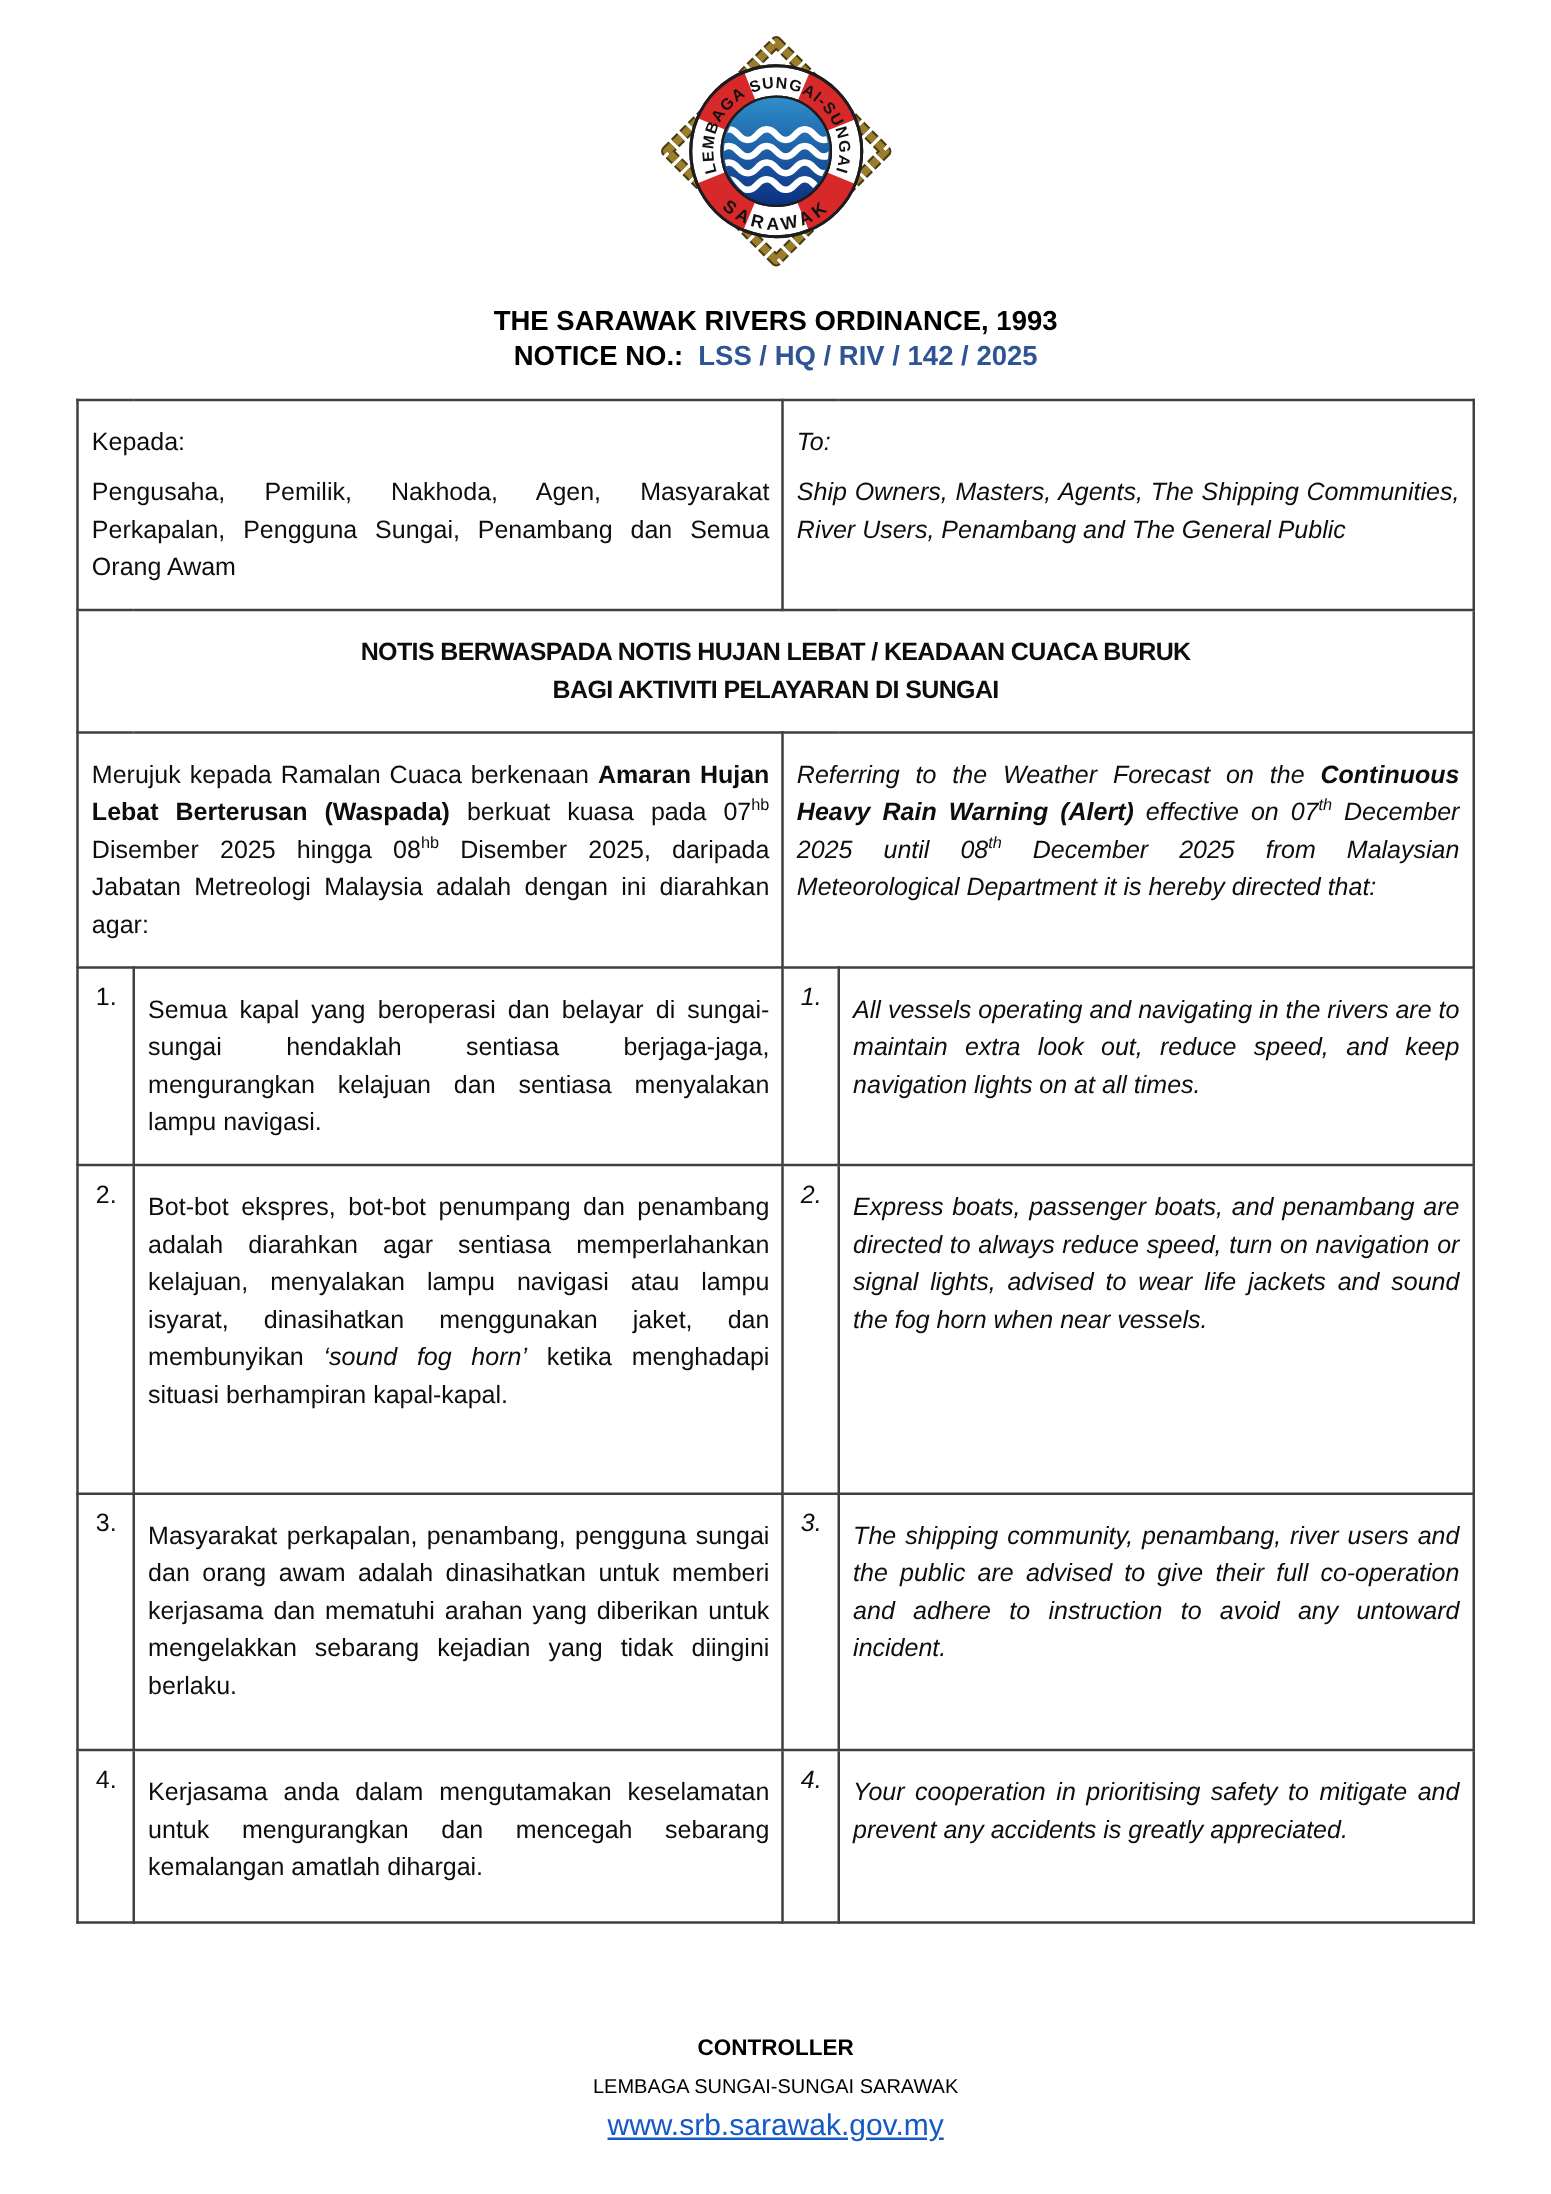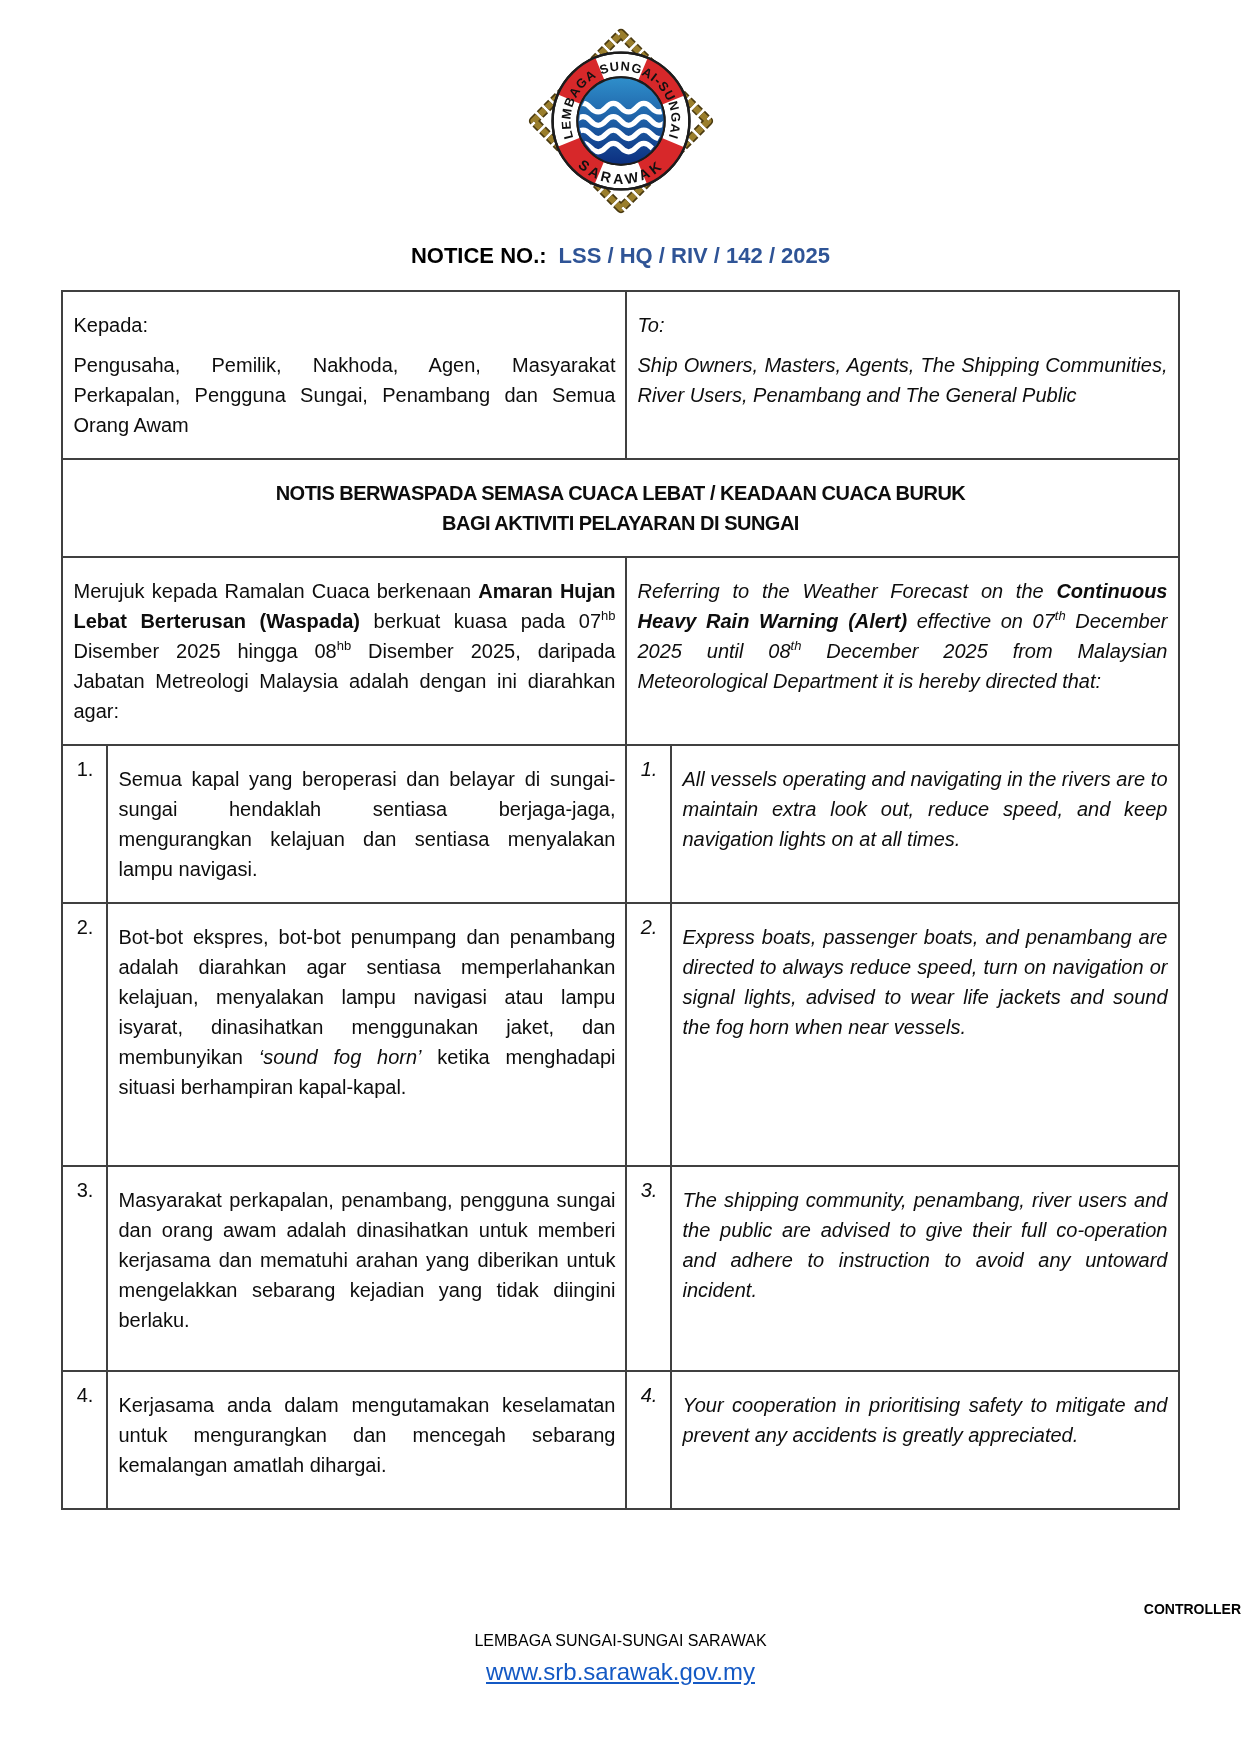--- a/index.html
+++ b/index.html
@@ -31,21 +31,21 @@
   tr.r-intro td{height:171px;}
   tr.r-i1 td{height:147px;}
   tr.r-i2 td{height:263px;}
   tr.r-i3 td{height:205px;}
   tr.r-i4 td{height:138px;}
   .heading-cell{
     text-align:center;font-weight:bold;font-size:30px;line-height:40px;
     letter-spacing:-0.5px;padding-top:10px;color:#000;
   }
   .footer{ text-align:center;margin-top:84px;line-height:31px; }
-  .footer .controller{font-weight:bold;font-size:14px;color:#000;text-align:right;}
+  .footer .controller{font-weight:bold;font-size:18px;color:#000;}
   .footer .org{font-size:16px;color:#000;}
   .footer .site{font-weight:normal;font-size:24px;text-decoration:underline;margin-top:22px;}
 </style>
 </head>
 <body>
 
 <div class="logo-wrap">
   <svg width="196" height="190" viewBox="0 0 200 200">
     <defs>
       <linearGradient id="seaGrad" x1="0" y1="0" x2="0" y2="1">
@@ -84,20 +84,21 @@
     <text font-family="Liberation Sans, sans-serif" font-size="13.5" font-weight="bold" letter-spacing="1" fill="#111">
       <textPath href="#arcTop" startOffset="50%" text-anchor="middle">LEMBAGA SUNGAI-SUNGAI</textPath>
     </text>
     <text font-family="Liberation Sans, sans-serif" font-size="15" font-weight="bold" letter-spacing="3.5" fill="#111">
       <textPath href="#arcBottom" startOffset="50%" text-anchor="middle">SARAWAK</textPath>
     </text>
   </svg>
 </div>
 
 <div class="titles">
+  <div>THE SARAWAK RIVERS ORDINANCE, 1993</div>
   <div>
     <span>NOTICE NO.:</span><span class="notice-val" style="color: rgb(47, 84, 150);">LSS / HQ / RIV / 142 / 2025</span>
   </div>
 </div>
 
 <table class="doc-table">
   <colgroup>
     <col style="width:45px">
       <col style="width:519px">
       <col style="width:45px">
@@ -111,21 +112,21 @@
       <p class="para">Pengusaha, Pemilik, Nakhoda, Agen, Masyarakat Perkapalan, Pengguna Sungai, Penambang dan Semua Orang Awam</p>
     </td>
     <td colspan="2" class="en">
       <p class="para label-line">To:</p>
       <p class="para">Ship Owners, Masters, Agents, The Shipping Communities, River Users, Penambang and The General Public</p>
     </td>
   </tr>
 
   <tr class="r-head">
     <td colspan="4" class="heading-cell">
-      <span style="display:block">NOTIS BERWASPADA SEMASA CUACA LEBAT / KEADAAN CUACA BURUK</span>
+      <span style="display:block">NOTIS BERWASPADA NOTIS HUJAN LEBAT / KEADAAN CUACA BURUK</span>
       <span style="display:block">BAGI AKTIVITI PELAYARAN DI SUNGAI</span>
     </td>
   </tr>
 
   <tr class="r-intro">
     <td colspan="2">
       <p class="para"><span>Merujuk kepada Ramalan Cuaca berkenaan </span><span class="b">Amaran Hujan Lebat Berterusan (Waspada)</span><span> berkuat kuasa pada 07</span><sup>hb</sup><span> Disember 2025 hingga 08</span><sup>hb</sup><span> Disember 2025, daripada Jabatan Metreologi Malaysia adalah dengan ini diarahkan agar:</span></p>
     </td>
     <td colspan="2" class="en">
       <p class="para"><span>Referring to the Weather Forecast on the </span><span class="b">Continuous Heavy Rain Warning (Alert)</span><span> effective on 07</span><sup>th</sup><span> December 2025 until 08</span><sup>th</sup><span> December 2025 from Malaysian Meteorological Department it is hereby directed that:</span></p>

